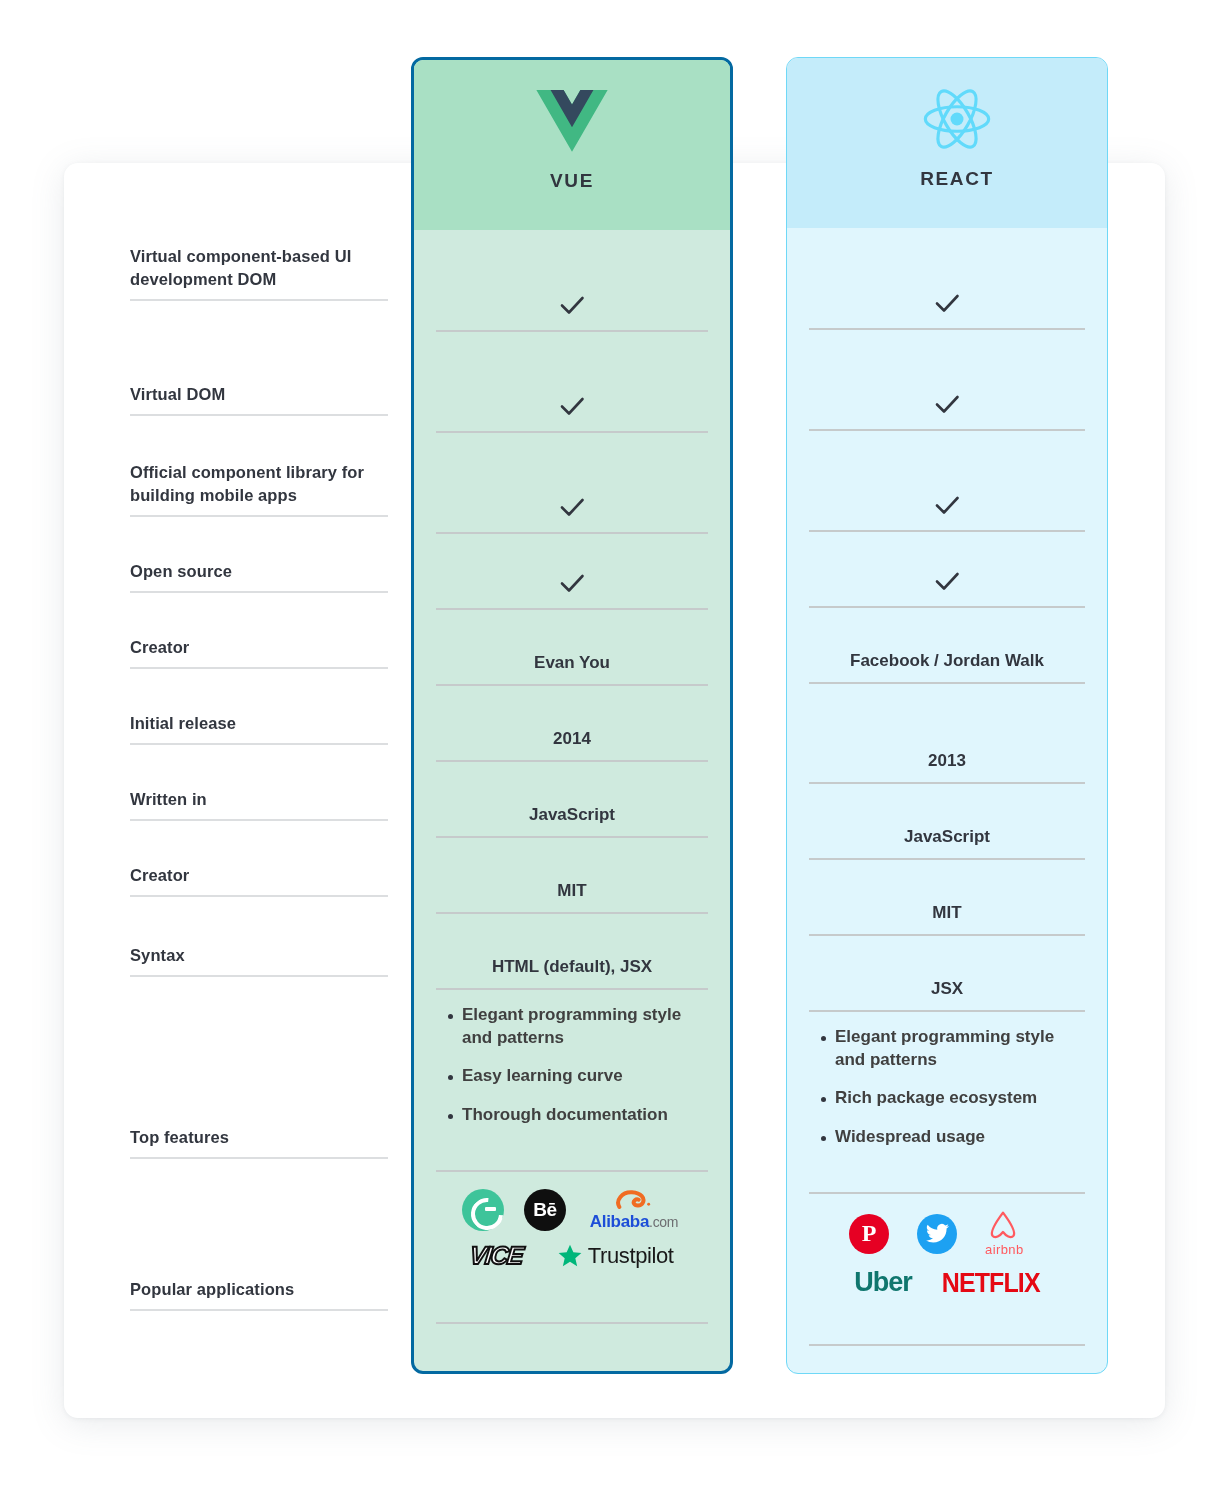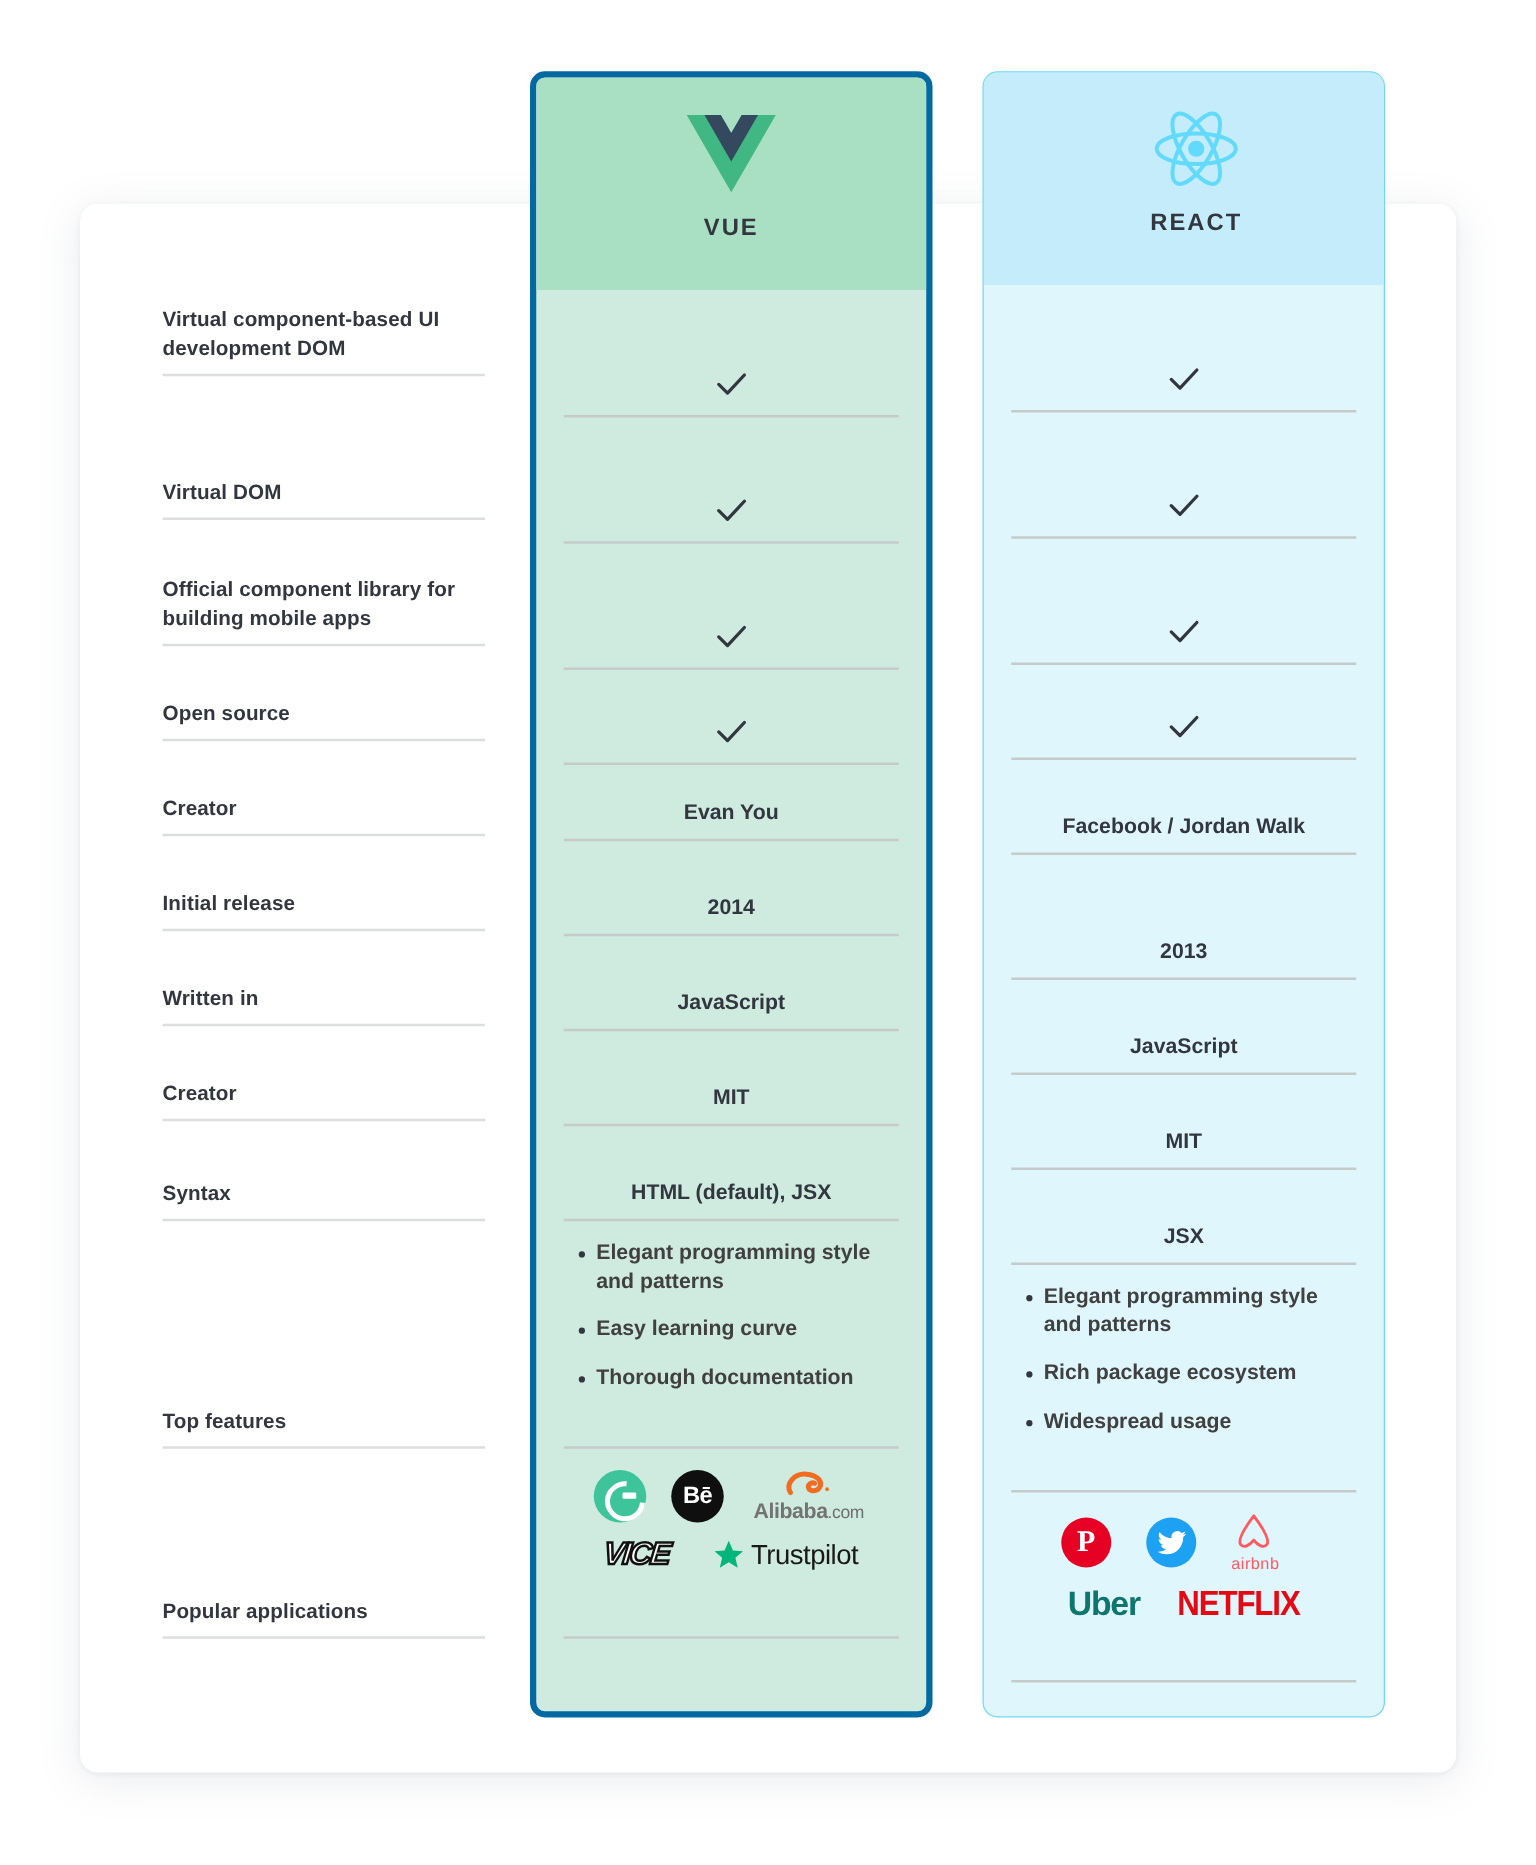--- a/index.html
+++ b/index.html
@@ -56,21 +56,21 @@
 
   
   .col {
     position: absolute;
     top: 57px;
     width: 322px;
     height: 1317px;
     border-radius: 12px;
     overflow: hidden;
   }
-  .col-vue   { left: 424px; background: #cfeade; border: 5px solid #0369a1; }
+  .col-vue   { left: 411px; background: #cfeade; border: 3px solid #0369a1; }
   .col-react { left: 786px; background: #e0f6fd; border: 1px solid #6fd8f7; }
 
   .col-head {
     height: 170px;
     display: flex;
     flex-direction: column;
     align-items: center;
     justify-content: flex-start;
     padding-top: 22px;
   }
@@ -181,21 +181,21 @@
     font-size: 19px; font-weight: bold;
     letter-spacing: -0.5px;
   }
 
   .alibaba { text-align: center; width: 96px; }
   .alibaba-swoosh { height: 25px; display:flex; align-items:center; justify-content:center; }
   .alibaba-word {
     font-size: 17px; font-weight: bold; letter-spacing: -0.3px;
     line-height: 1;
   }
-  .alibaba-word .ab { color: #737373; }
+  .alibaba-word .ab { color: #1d4ed8; }
   .alibaba-word .com { color: #6d6e71; font-weight: normal; font-size: 14px; }
 
   .vice {
     font-size: 25px; font-weight: bold; font-style: italic;
     color: #ffffff;
     letter-spacing: -1.5px;
     -webkit-text-stroke: 2px #111111;
     transform: skewX(-6deg);
     font-family: "Liberation Sans", sans-serif;
   }
@@ -297,21 +297,21 @@
       <div class="cell" style="height:101px">
         <svg class="check" viewBox="0 0 30 30">
             <path d="M5 15.5 L12 22.5 L25.5 8" fill="none" stroke="#32363f" stroke-width="2.6" stroke-linecap="round" stroke-linejoin="round"></path>
           </svg>
       </div>
       <div class="cell" style="height:76px">
         <svg class="check" viewBox="0 0 30 30">
             <path d="M5 15.5 L12 22.5 L25.5 8" fill="none" stroke="#32363f" stroke-width="2.6" stroke-linecap="round" stroke-linejoin="round"></path>
           </svg>
       </div>
-      <div class="cell" style="height:61px">
+      <div class="cell" style="height:76px">
         <span class="cell-val">Evan You</span>
       </div>
       <div class="cell" style="height:76px">
         <span class="cell-val">2014</span>
       </div>
       <div class="cell" style="height:76px">
         <span class="cell-val">JavaScript</span>
       </div>
       <div class="cell" style="height:76px">
         <span class="cell-val">MIT</span>

